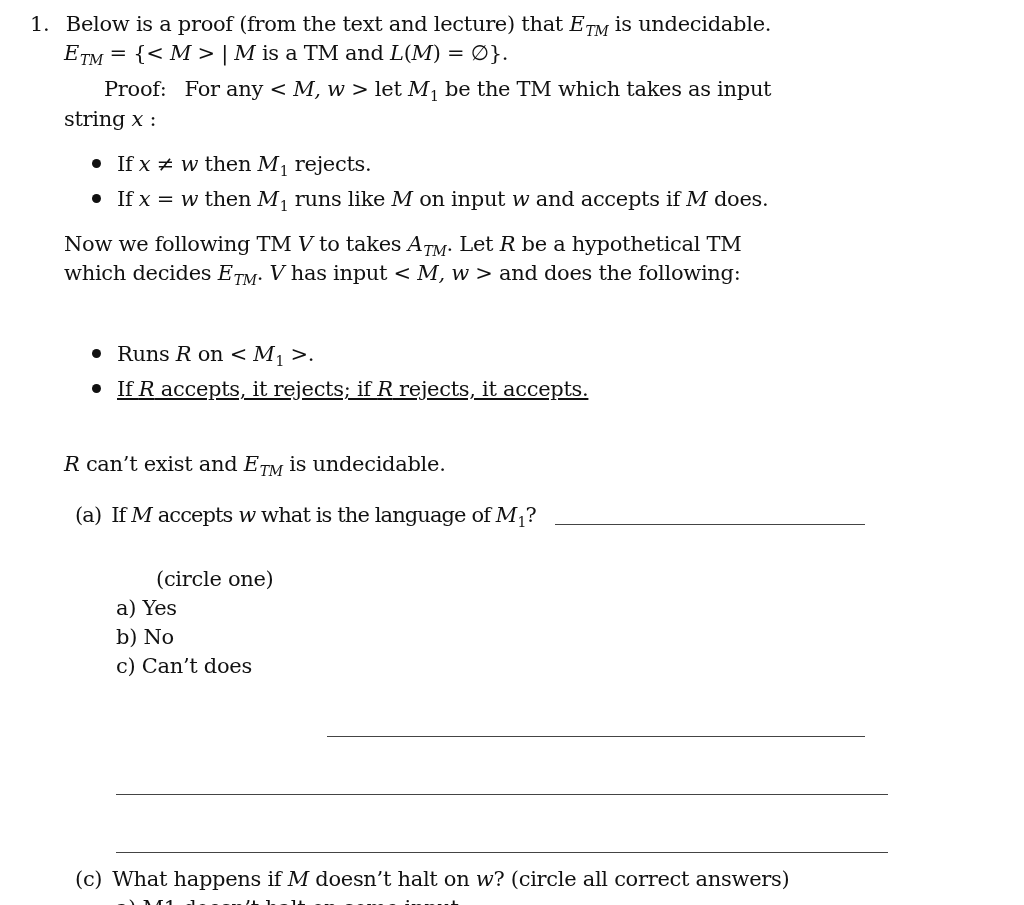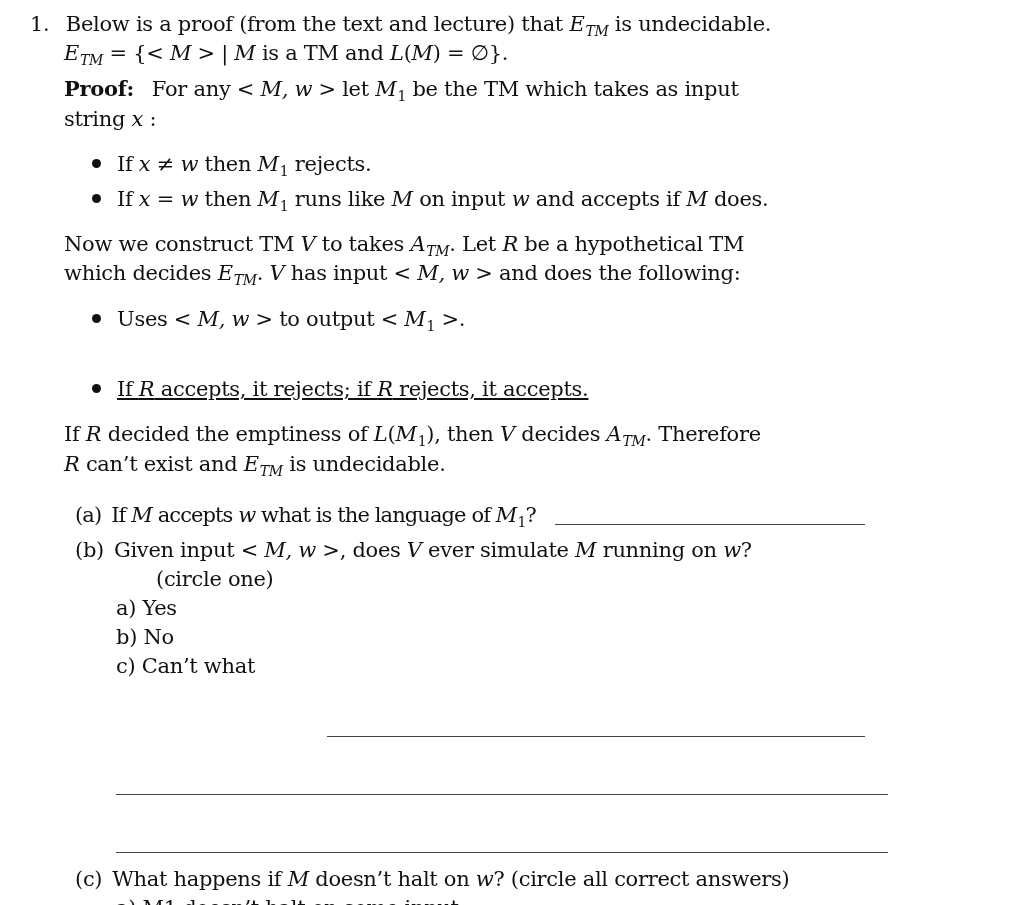--- a/index.html
+++ b/index.html
@@ -32,21 +32,21 @@
       font-size: 14px;
       vertical-align: -5px;
       font-style: italic;
       margin-left: 1px;
     }
     .subn {
       font-size: 14px;
       vertical-align: -5px;
       margin-left: 1px;
     }
-    .bold { font-weight: bold; }
+    .bold { font-weight: normal; margin-left: 40px; }
     .bullet {
       display: inline-block;
       width: 9px; height: 9px;
       border-radius: 50%;
       background: #111;
       margin-right: 16px;
       vertical-align: 3px;
     }
     .rule {
       position: absolute;
@@ -78,52 +78,46 @@
   </div>
 
   <div class="line" style="left:92px; top:151px;">
     <span class="bullet"></span><span>If </span><span class="m">x</span><span> ≠ </span><span class="m">w</span><span> then </span><span class="m">M</span><span class="subn">1</span><span> rejects.</span>
   </div>
   <div class="line" style="left:92px; top:186px;">
     <span class="bullet"></span><span>If </span><span class="m">x</span><span> = </span><span class="m">w</span><span> then </span><span class="m">M</span><span class="subn">1</span><span> runs like </span><span class="m">M</span><span> on input </span><span class="m">w</span><span> and accepts if </span><span class="m">M</span><span> does.</span>
   </div>
 
   <div class="line" style="left:64px; top:231px;">
-    <span>Now we construct TM </span><span class="m">V</span><span> to takes </span><span class="m">A</span><span class="sub">TM</span><span>. Let </span><span class="m">R</span><span> be a hypothetical TM</span>
+    <span>Now we following TM </span><span class="m">V</span><span> to takes </span><span class="m">A</span><span class="sub">TM</span><span>. Let </span><span class="m">R</span><span> be a hypothetical TM</span>
   </div>
   <div class="line" style="left:64px; top:260px;">
     <span>which decides </span><span class="m">E</span><span class="sub">TM</span><span>. </span><span class="m">V</span><span> has input &lt; </span><span class="m">M, w</span><span> &gt; and does the following:</span>
   </div>
 
-  <div class="line" style="left:92px; top:306px;">
-    <span class="bullet"></span><span>Uses &lt; </span><span class="m">M, w</span><span> &gt; to output &lt; </span><span class="m">M</span><span class="subn">1</span><span> &gt;.</span>
+  <div class="line" style="left:92px; top:341px;">
+    <span class="bullet"></span><span>Runs </span><span class="m">R</span><span> on &lt; </span><span class="m">M</span><span class="subn">1</span><span> &gt;.</span>
   </div>
   <div class="line" style="left:92px; top:376px;text-decoration:underline;">
     <span class="bullet"></span><span>If </span><span class="m">R</span><span> accepts, it rejects; if </span><span class="m">R</span><span> rejects, it accepts.</span>
   </div>
 
-  <div class="line" style="left:64px; top:421px;">
-    <span>If </span><span class="m">R</span><span> decided the emptiness of </span><span class="m">L</span><span>(</span><span class="m">M</span><span class="subn">1</span><span>), then </span><span class="m">V</span><span> decides </span><span class="m">A</span><span class="sub">TM</span><span>. Therefore</span>
-  </div>
   <div class="line" style="left:64px; top:451px;">
     <span class="m">R</span><span> can’t exist and </span><span class="m">E</span><span class="sub">TM</span><span> is undecidable.</span>
   </div>
 
   <div class="line narrow" style="left:75px; top:502px;">
     <span>(a)</span><span style="display:inline-block;width:10px"></span><span>If </span><span class="m">M</span><span> accepts </span><span class="m">w</span><span> what is the language of </span><span class="m">M</span><span class="subn">1</span><span>?</span>
   </div>
   <div class="rule" style="left:555px; top:524px; width:310px;"></div>
 
-  <div class="line" style="left:75px; top:537px;">
-    <span>(b)</span><span style="display:inline-block;width:10px"></span><span>Given input &lt; </span><span class="m">M, w</span><span> &gt;, does </span><span class="m">V</span><span> ever simulate </span><span class="m">M</span><span> running on </span><span class="m">w</span><span>?</span>
-  </div>
   <div class="line" style="left:116px; top:566px;margin-left:40px;">(circle one)</div>
   <div class="line" style="left:116px; top:595px;">a) Yes</div>
   <div class="line" style="left:116px; top:624px;">b) No</div>
-  <div class="line" style="left:116px; top:653px;">c) Can’t what</div>
+  <div class="line" style="left:116px; top:653px;">c) Can’t does</div>
 
   <div class="rule" style="left:327px; top:736px; width:538px;"></div>
   <div class="rule" style="left:116px; top:794px; width:772px;"></div>
   <div class="rule" style="left:116px; top:852px; width:772px;"></div>
 
   <div class="line" style="left:75px; top:866px;">
     <span>(c)</span><span style="display:inline-block;width:10px"></span><span>What happens if </span><span class="m">M</span><span> doesn’t halt on </span><span class="m">w</span><span>? (circle all correct answers)</span>
   </div>
   <div class="line" style="left:116px; top:895px;">a) M1 doesn’t halt on some input</div>
 

